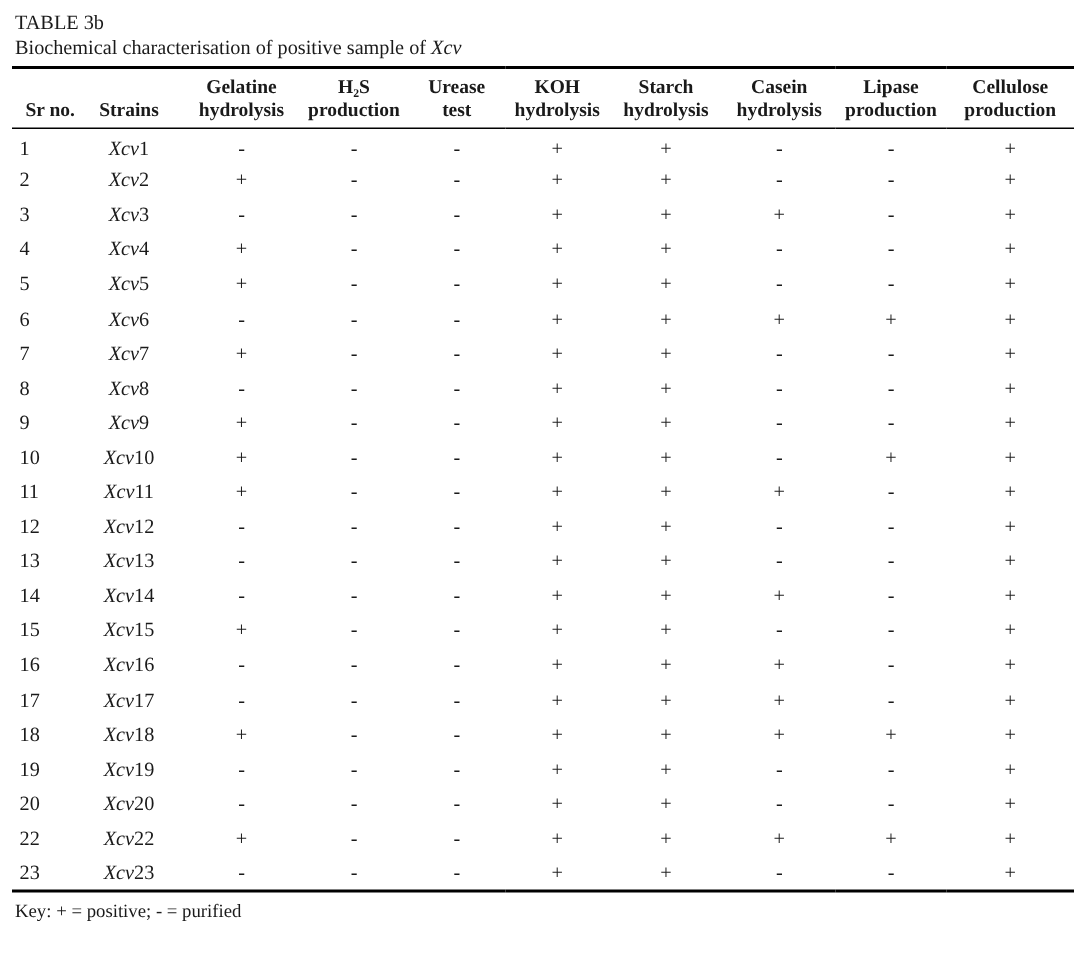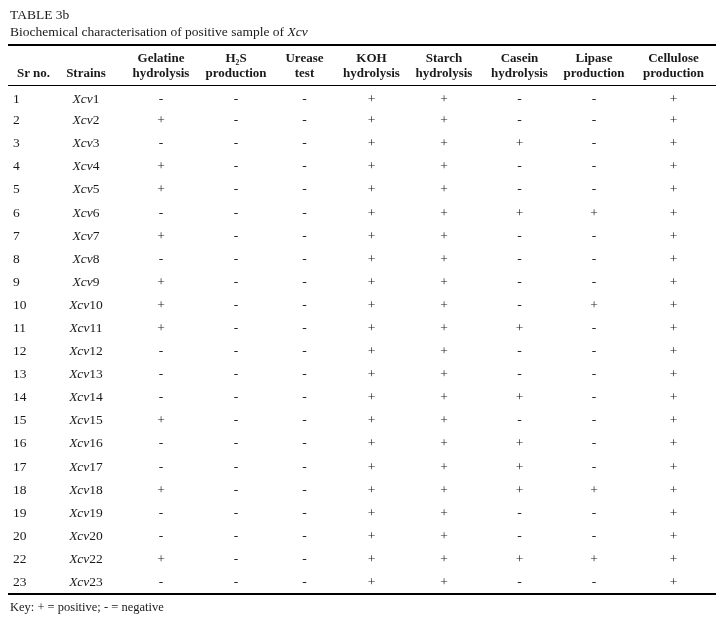--- a/index.html
+++ b/index.html
@@ -351,15 +351,15 @@
           <td>-</td>
           <td>+</td>
           <td>+</td>
           <td>-</td>
           <td>-</td>
           <td>+</td>
         </tr>
       </tbody>
   </table>
 
-  <div class="key-line">Key: + = positive; - = negative</div>
+  <div class="key-line">Key: + = positive; - = purified</div>
 
 </div>
 
 </body></html>

